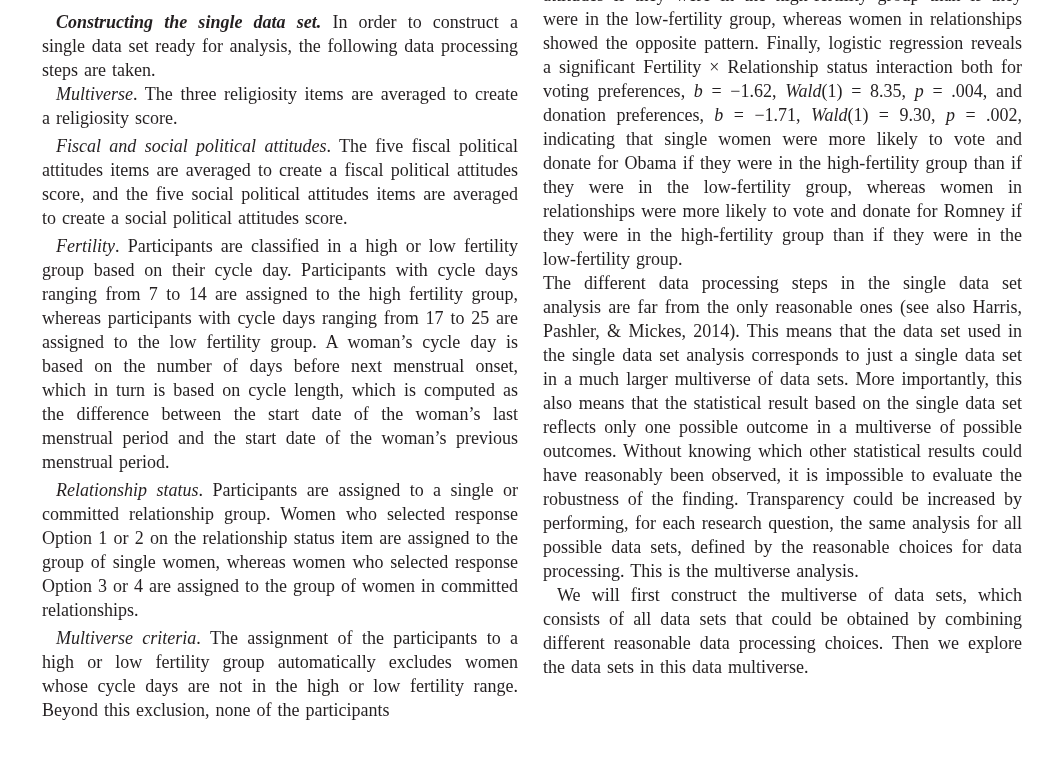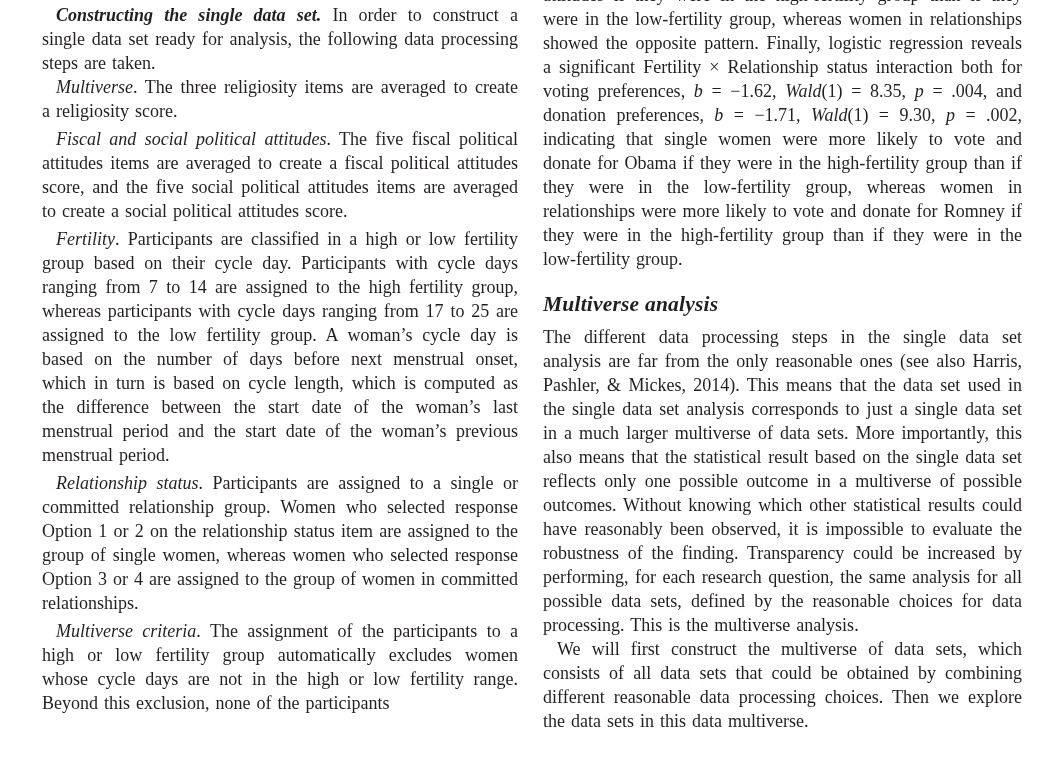--- a/index.html
+++ b/index.html
@@ -4,21 +4,21 @@
 <style>
   html, body { margin: 0; padding: 0; }
   body {
     width: 1059px; height: 782px; overflow: hidden;
     background: #ffffff;
     color: #231f20;
     font-family: "Liberation Serif", "DejaVu Serif", serif;
   }
   .page { position: relative; width: 1059px; height: 782px; overflow: hidden; background: #ffffff; }
   .col { position: absolute; top: 0; height: 782px; overflow: hidden; }
-  .col-left  { left: 42px;  width: 476px; padding-top: 3px; box-sizing: border-box; }
+  .col-left  { left: 42px;  width: 476px; padding-top: 10px; box-sizing: border-box; }
   .col-right { left: 543px; width: 479px; }
   .col-right-inner { margin-top: -17px; }
   .para {
     margin: 0;
     font-size: 18px;
     line-height: 24px;
     text-align: justify;
     word-spacing: 1.5px;
     hyphens: none;
   }
@@ -43,19 +43,18 @@
     <p class="para indent"><span style="font-style: italic;">Multiverse</span><span>. The three religiosity items are averaged to create a religiosity score.</span></p>
     <p class="para indent gap"><span style="font-style: italic;">Fiscal and social political attitudes</span><span>. The five fiscal political attitudes items are averaged to create a fiscal political attitudes score, and the five social political attitudes items are averaged to create a social political attitudes score.</span></p>
     <p class="para indent gap"><span style="font-style: italic;">Fertility</span><span>. Participants are classified in a high or low fertility group based on their cycle day. Participants with cycle days ranging from 7 to 14 are assigned to the high fertility group, whereas participants with cycle days ranging from 17 to 25 are assigned to the low fertility group. A woman’s cycle day is based on the number of days before next menstrual onset, which in turn is based on cycle length, which is computed as the difference between the start date of the woman’s last menstrual period and the start date of the woman’s previous menstrual period.</span></p>
     <p class="para indent gap"><span style="font-style: italic;">Relationship status</span><span>. Participants are assigned to a single or committed relationship group. Women who selected response Option 1 or 2 on the relationship status item are assigned to the group of single women, whereas women who selected response Option 3 or 4 are assigned to the group of women in committed relationships.</span></p>
     <p class="para indent gap"><span style="font-style: italic;">Multiverse criteria</span><span>. The assignment of the participants to a high or low fertility group automatically excludes women whose cycle days are not in the high or low fertility range. Beyond this exclusion, none of the participants</span></p>
   </div>
 
   <div class="col col-right">
     <div class="col-right-inner">
       <p class="para"><span>attitudes if they were in the high-fertility group than if they were in the low-fertility group, whereas women in relationships showed the opposite pattern. Finally, logistic regression reveals a significant Fertility × Relationship status interaction both for voting preferences, </span><span style="font-style: italic;">b</span><span> = −1.62, </span><span style="font-style: italic;">Wald</span><span>(1) = 8.35, </span><span style="font-style: italic;">p</span><span> = .004, and donation preferences, </span><span style="font-style: italic;">b</span><span> = −1.71, </span><span style="font-style: italic;">Wald</span><span>(1) = 9.30, </span><span style="font-style: italic;">p</span><span> = .002, indicating that single women were more likely to vote and donate for Obama if they were in the high-fertility group than if they were in the low-fertility group, whereas women in relationships were more likely to vote and donate for Romney if they were in the high-fertility group than if they were in the low-fertility group.</span></p>
-      <h2 class="section-heading">Multiverse analysis</h2>
       <p class="para"><span>The different data processing steps in the single data set analysis are far from the only reasonable ones (see also Harris, Pashler, &amp; Mickes, 2014). This means that the data set used in the single data set analysis corresponds to just a single data set in a much larger multiverse of data sets. More importantly, this also means that the statistical result based on the single data set reflects only one possible outcome in a multiverse of possible outcomes. Without knowing which other statistical results could have reasonably been observed, it is impossible to evaluate the robustness of the finding. Transparency could be increased by performing, for each research question, the same analysis for all possible data sets, defined by the reasonable choices for data processing. This is the multiverse analysis.</span></p>
       <p class="para indent"><span>We will first construct the multiverse of data sets, which consists of all data sets that could be obtained by combining different reasonable data processing choices. Then we explore the data sets in this data multiverse.</span></p>
     </div>
   </div>
 
 </div>
 
 </body></html>

